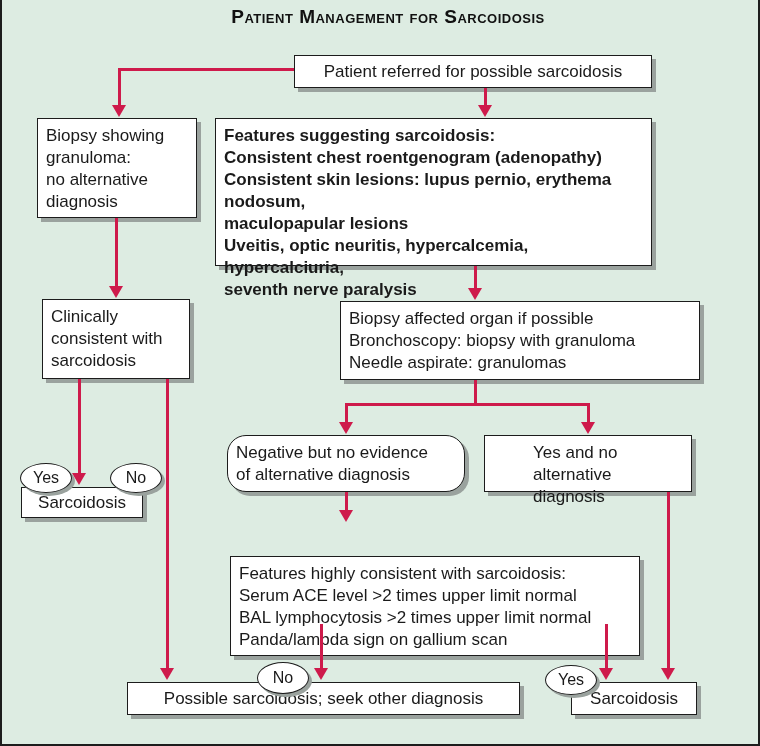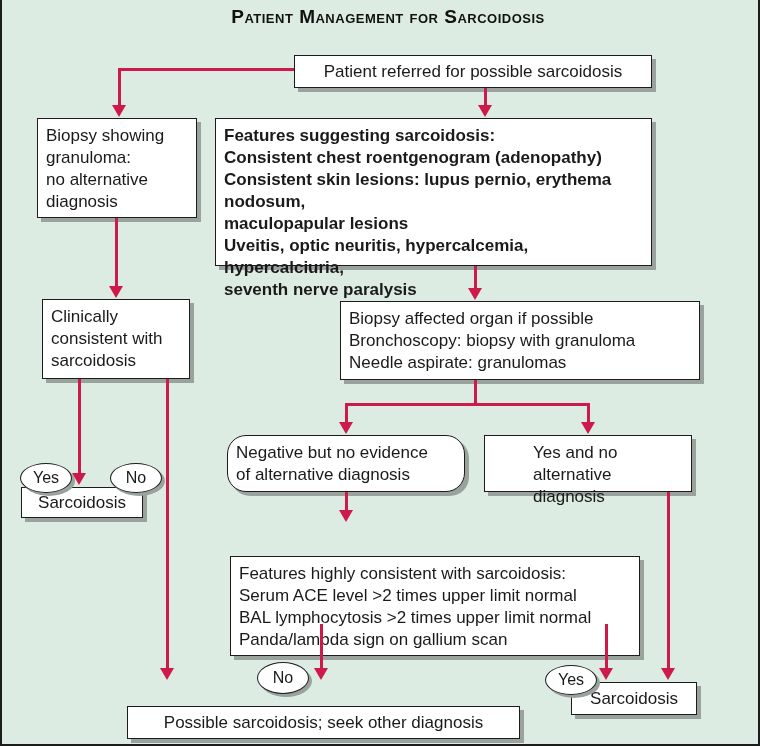--- a/index.html
+++ b/index.html
@@ -107,21 +107,21 @@
 of alternative diagnosis</div>
 
   <div class="box" style="left:482px; top:435px; width:208px; height:57px;padding-left:48px;">Yes and no alternative
 diagnosis</div>
 
   <div class="box" style="left:228px; top:524px; width:410px; height:100px;margin-top:32px;">Features highly consistent with sarcoidosis:
 Serum ACE level &gt;2 times upper limit normal
 BAL lymphocytosis &gt;2 times upper limit normal
 Panda/lambda sign on gallium scan</div>
 
-  <div class="box center" style="left:125px; top:682px; width:393px; height:33px;margin-top:24px;">Possible sarcoidosis; seek other diagnosis</div>
+  <div class="box center" style="left:125px; top:682px; width:393px; height:33px;">Possible sarcoidosis; seek other diagnosis</div>
 
   <div class="box center" style="left:19px; top:487px; width:122px; height:31px;">Sarcoidosis</div>
 
   <div class="box center" style="left:569px; top:682px; width:126px; height:33px;">Sarcoidosis</div>
 
   <div class="oval" style="left:18px; top:439px; width:52px; height:30px;">Yes</div>
   <div class="oval" style="left:108px; top:439px; width:52px; height:30px;">No</div>
   <div class="oval" style="left:255px; top:638px; width:52px; height:32px;">No</div>
   <div class="oval" style="left:543px; top:641px; width:52px; height:30px;">Yes</div>
 

